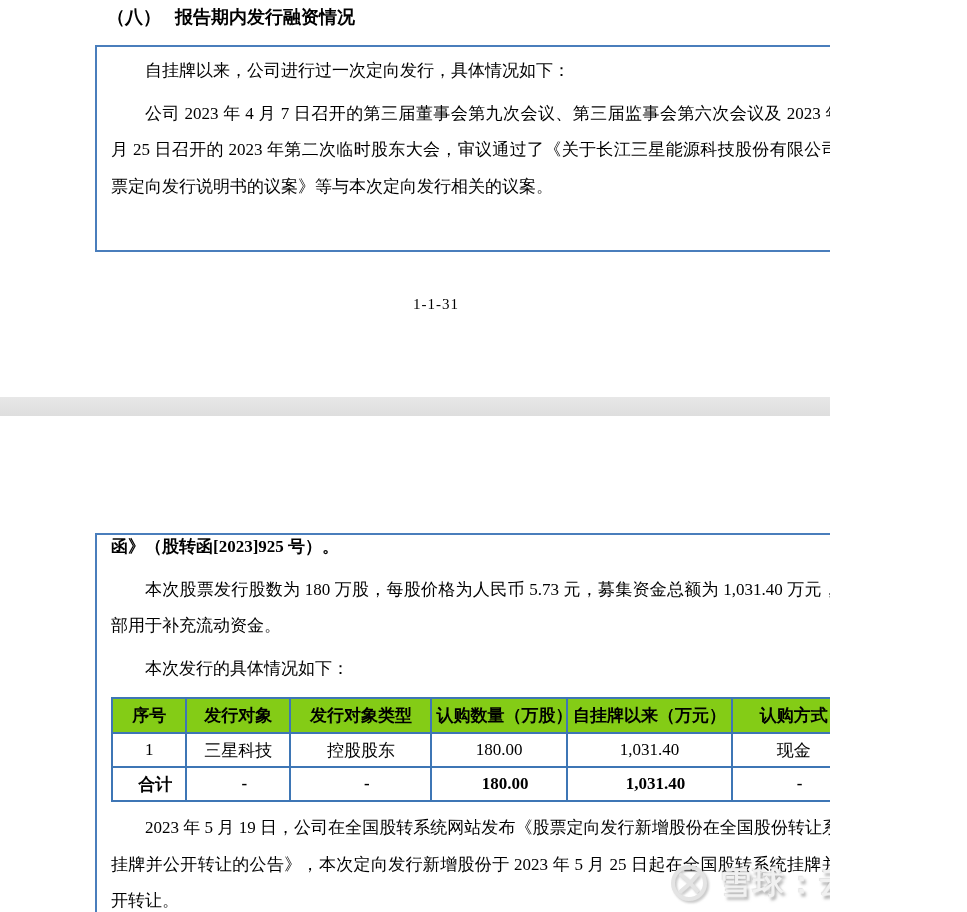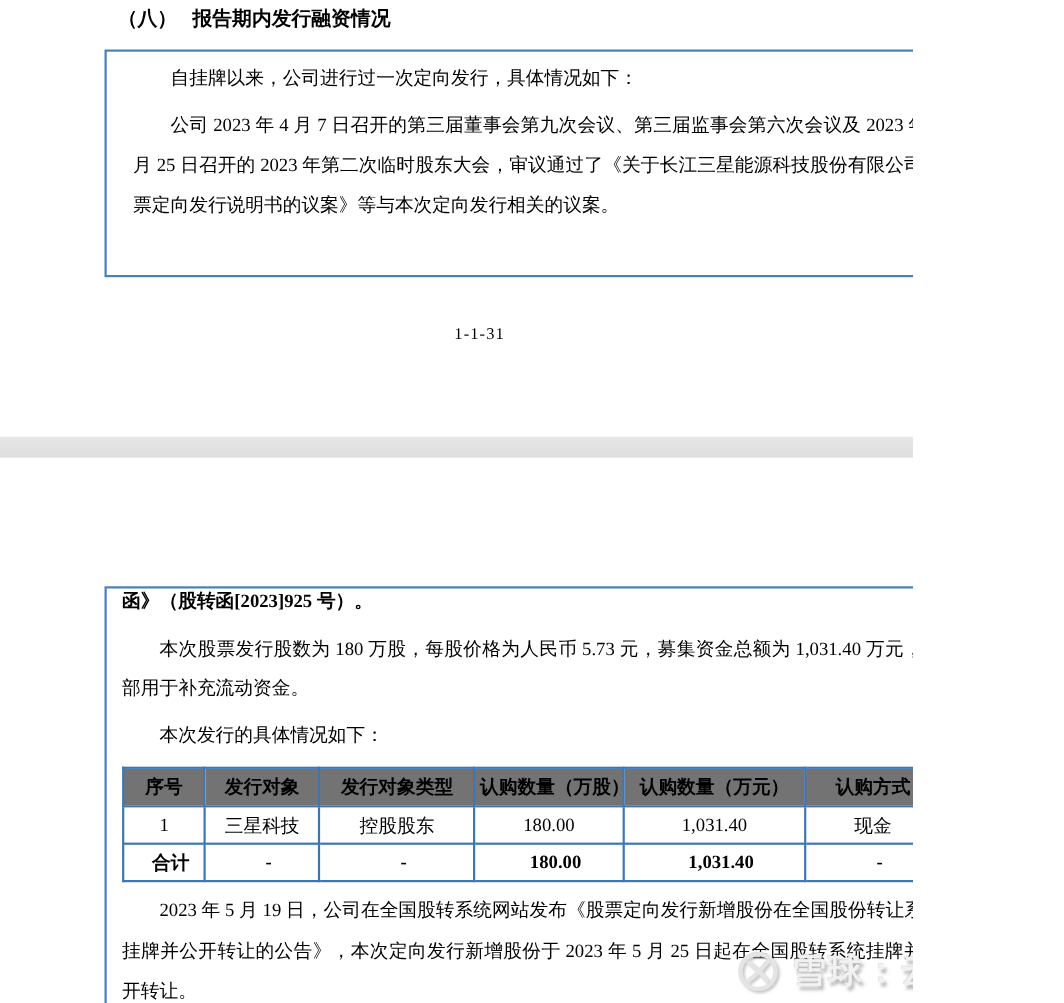--- a/index.html
+++ b/index.html
@@ -22,21 +22,21 @@
   .heading .h-num { margin-right: 14px; }
   .textframe {
     position: absolute;
     left: 95px;
     width: 777px;
     border: 2px solid #4a7ebc;
     box-sizing: border-box;
     background: #ffffff;
     overflow: hidden;
   }
-  .frame-top { top: 45px; height: 207px; padding: 6px 14px 0 24px; }
+  .frame-top { top: 45px; height: 207px; padding: 6px 14px 0 14px; }
   .frame-bottom { top: 533px; height: 400px; padding: 0 14px 0 14px; }
   .para {
     font-size: 17px;
     line-height: 36.5px;
     text-align: justify;
     margin: 6px 0 0 0;
   }
   .frame-top .para:first-child { margin-top: 0; }
   .frame-bottom .para.first { margin-top: -6px; font-weight: bold; }
   .indent { text-indent: 2em; }
@@ -62,21 +62,21 @@
     table-layout: fixed;
   }
   table.issue-table th, table.issue-table td {
     border: 2px solid #3e76b5;
     font-size: 17px;
     text-align: center;
     padding: 0 4px;
     overflow: hidden;
     white-space: nowrap;
   }
-  table.issue-table th { height: 33px; background: #737373; font-weight: bold; }
+  table.issue-table th { height: 33px; background: #84cc16; font-weight: bold; }
   table.issue-table td { height: 32px; }
   td.num { text-align: right; padding-right: 9px; margin-top: 40px; }
   tr.total-row td { font-weight: bold; padding-left: 16px; }
   .watermark {
     position: absolute;
     left: 668px; top: 862px;
     display: flex;
     align-items: center;
     gap: 10px;
     pointer-events: none;
@@ -123,21 +123,21 @@
         <col style="width:18.2%">
         <col style="width:22.3%">
         <col style="width:16.5%">
       </colgroup>
       <thead>
         <tr>
           <th>序号</th>
           <th>发行对象</th>
           <th>发行对象类型</th>
           <th>认购数量（万股）</th>
-          <th>认购数量（万元）</th>
+          <th>自挂牌以来（万元）</th>
           <th>认购方式</th>
         </tr>
       </thead>
       <tbody>
         <tr>
           <td>1</td>
           <td>三星科技</td>
           <td>控股股东</td>
           <td class="num">180.00</td>
           <td class="num">1,031.40</td>

